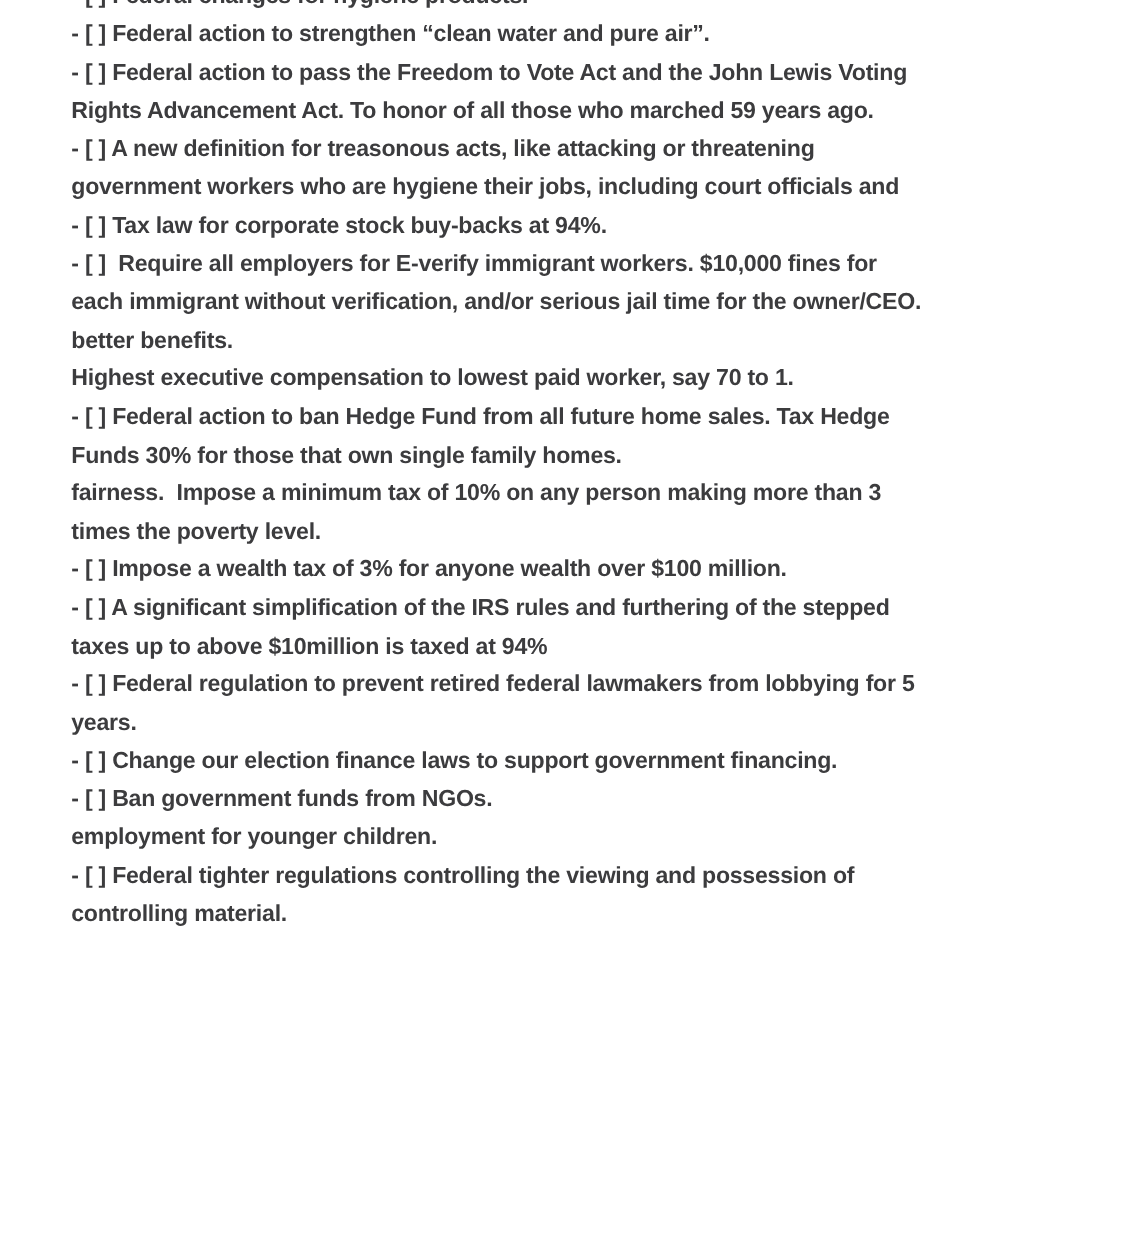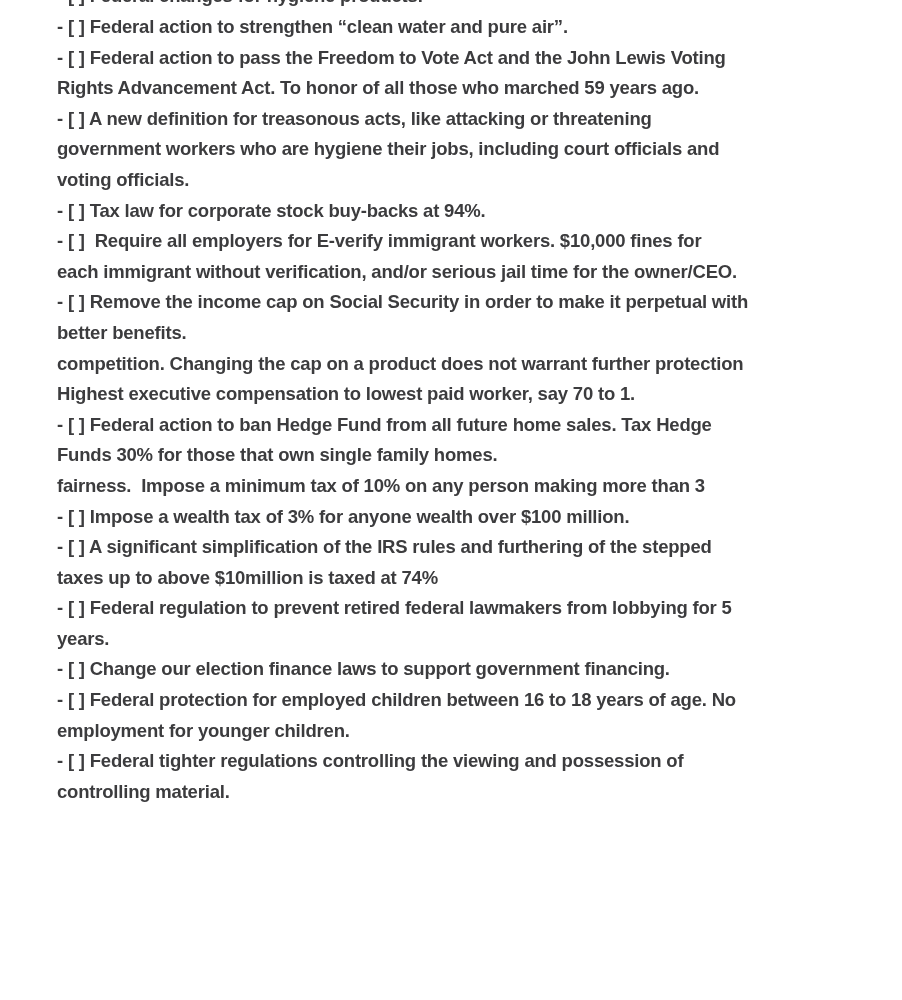--- a/index.html
+++ b/index.html
@@ -45,35 +45,33 @@
 <div class="note">
   <div class="partial-line">
     <span class="inner">- [ ] Federal changes for hygiene products.</span>
   </div>
   <div>
       <div class="line">- [ ] Federal action to strengthen “clean water and pure air”.</div>
       <div class="line">- [ ] Federal action to pass the Freedom to Vote Act and the John Lewis Voting</div>
       <div class="line">Rights Advancement Act. To honor of all those who marched 59 years ago.</div>
       <div class="line">- [ ] A new definition for treasonous acts, like attacking or threatening</div>
       <div class="line">government workers who are hygiene their jobs, including court officials and</div>
-      <div class="line">voting officials.</div>
       <div class="line">- [ ] Tax law for corporate stock buy-backs at 94%.</div>
       <div class="line">- [ ]  Require all employers for E-verify immigrant workers. $10,000 fines for</div>
       <div class="line">each immigrant without verification, and/or serious jail time for the owner/CEO.</div>
-      <div class="line">- [ ] Remove the income cap on Social Security in order to make it perpetual with</div>
       <div class="line">better benefits.</div>
-      <div class="line">competition. Changing the cap on a product does not warrant further protection</div>
       <div class="line">Highest executive compensation to lowest paid worker, say 70 to 1.</div>
       <div class="line">- [ ] Federal action to ban Hedge Fund from all future home sales. Tax Hedge</div>
       <div class="line">Funds 30% for those that own single family homes.</div>
       <div class="line">fairness.  Impose a minimum tax of 10% on any person making more than 3</div>
+      <div class="line">times the poverty level.</div>
       <div class="line">- [ ] Impose a wealth tax of 3% for anyone wealth over $100 million.</div>
       <div class="line">- [ ] A significant simplification of the IRS rules and furthering of the stepped</div>
-      <div class="line">taxes up to above $10million is taxed at 74%</div>
+      <div class="line">taxes up to above $10million is taxed at 94%</div>
       <div class="line">- [ ] Federal regulation to prevent retired federal lawmakers from lobbying for 5</div>
       <div class="line">years.</div>
       <div class="line">- [ ] Change our election finance laws to support government financing.</div>
-      <div class="line">- [ ] Federal protection for employed children between 16 to 18 years of age. No</div>
+      <div class="line">- [ ] Ban government funds from NGOs.</div>
       <div class="line">employment for younger children.</div>
       <div class="line">- [ ] Federal tighter regulations controlling the viewing and possession of</div>
       <div class="line">controlling material.</div>
     </div>
 </div>
 
 </body></html>

